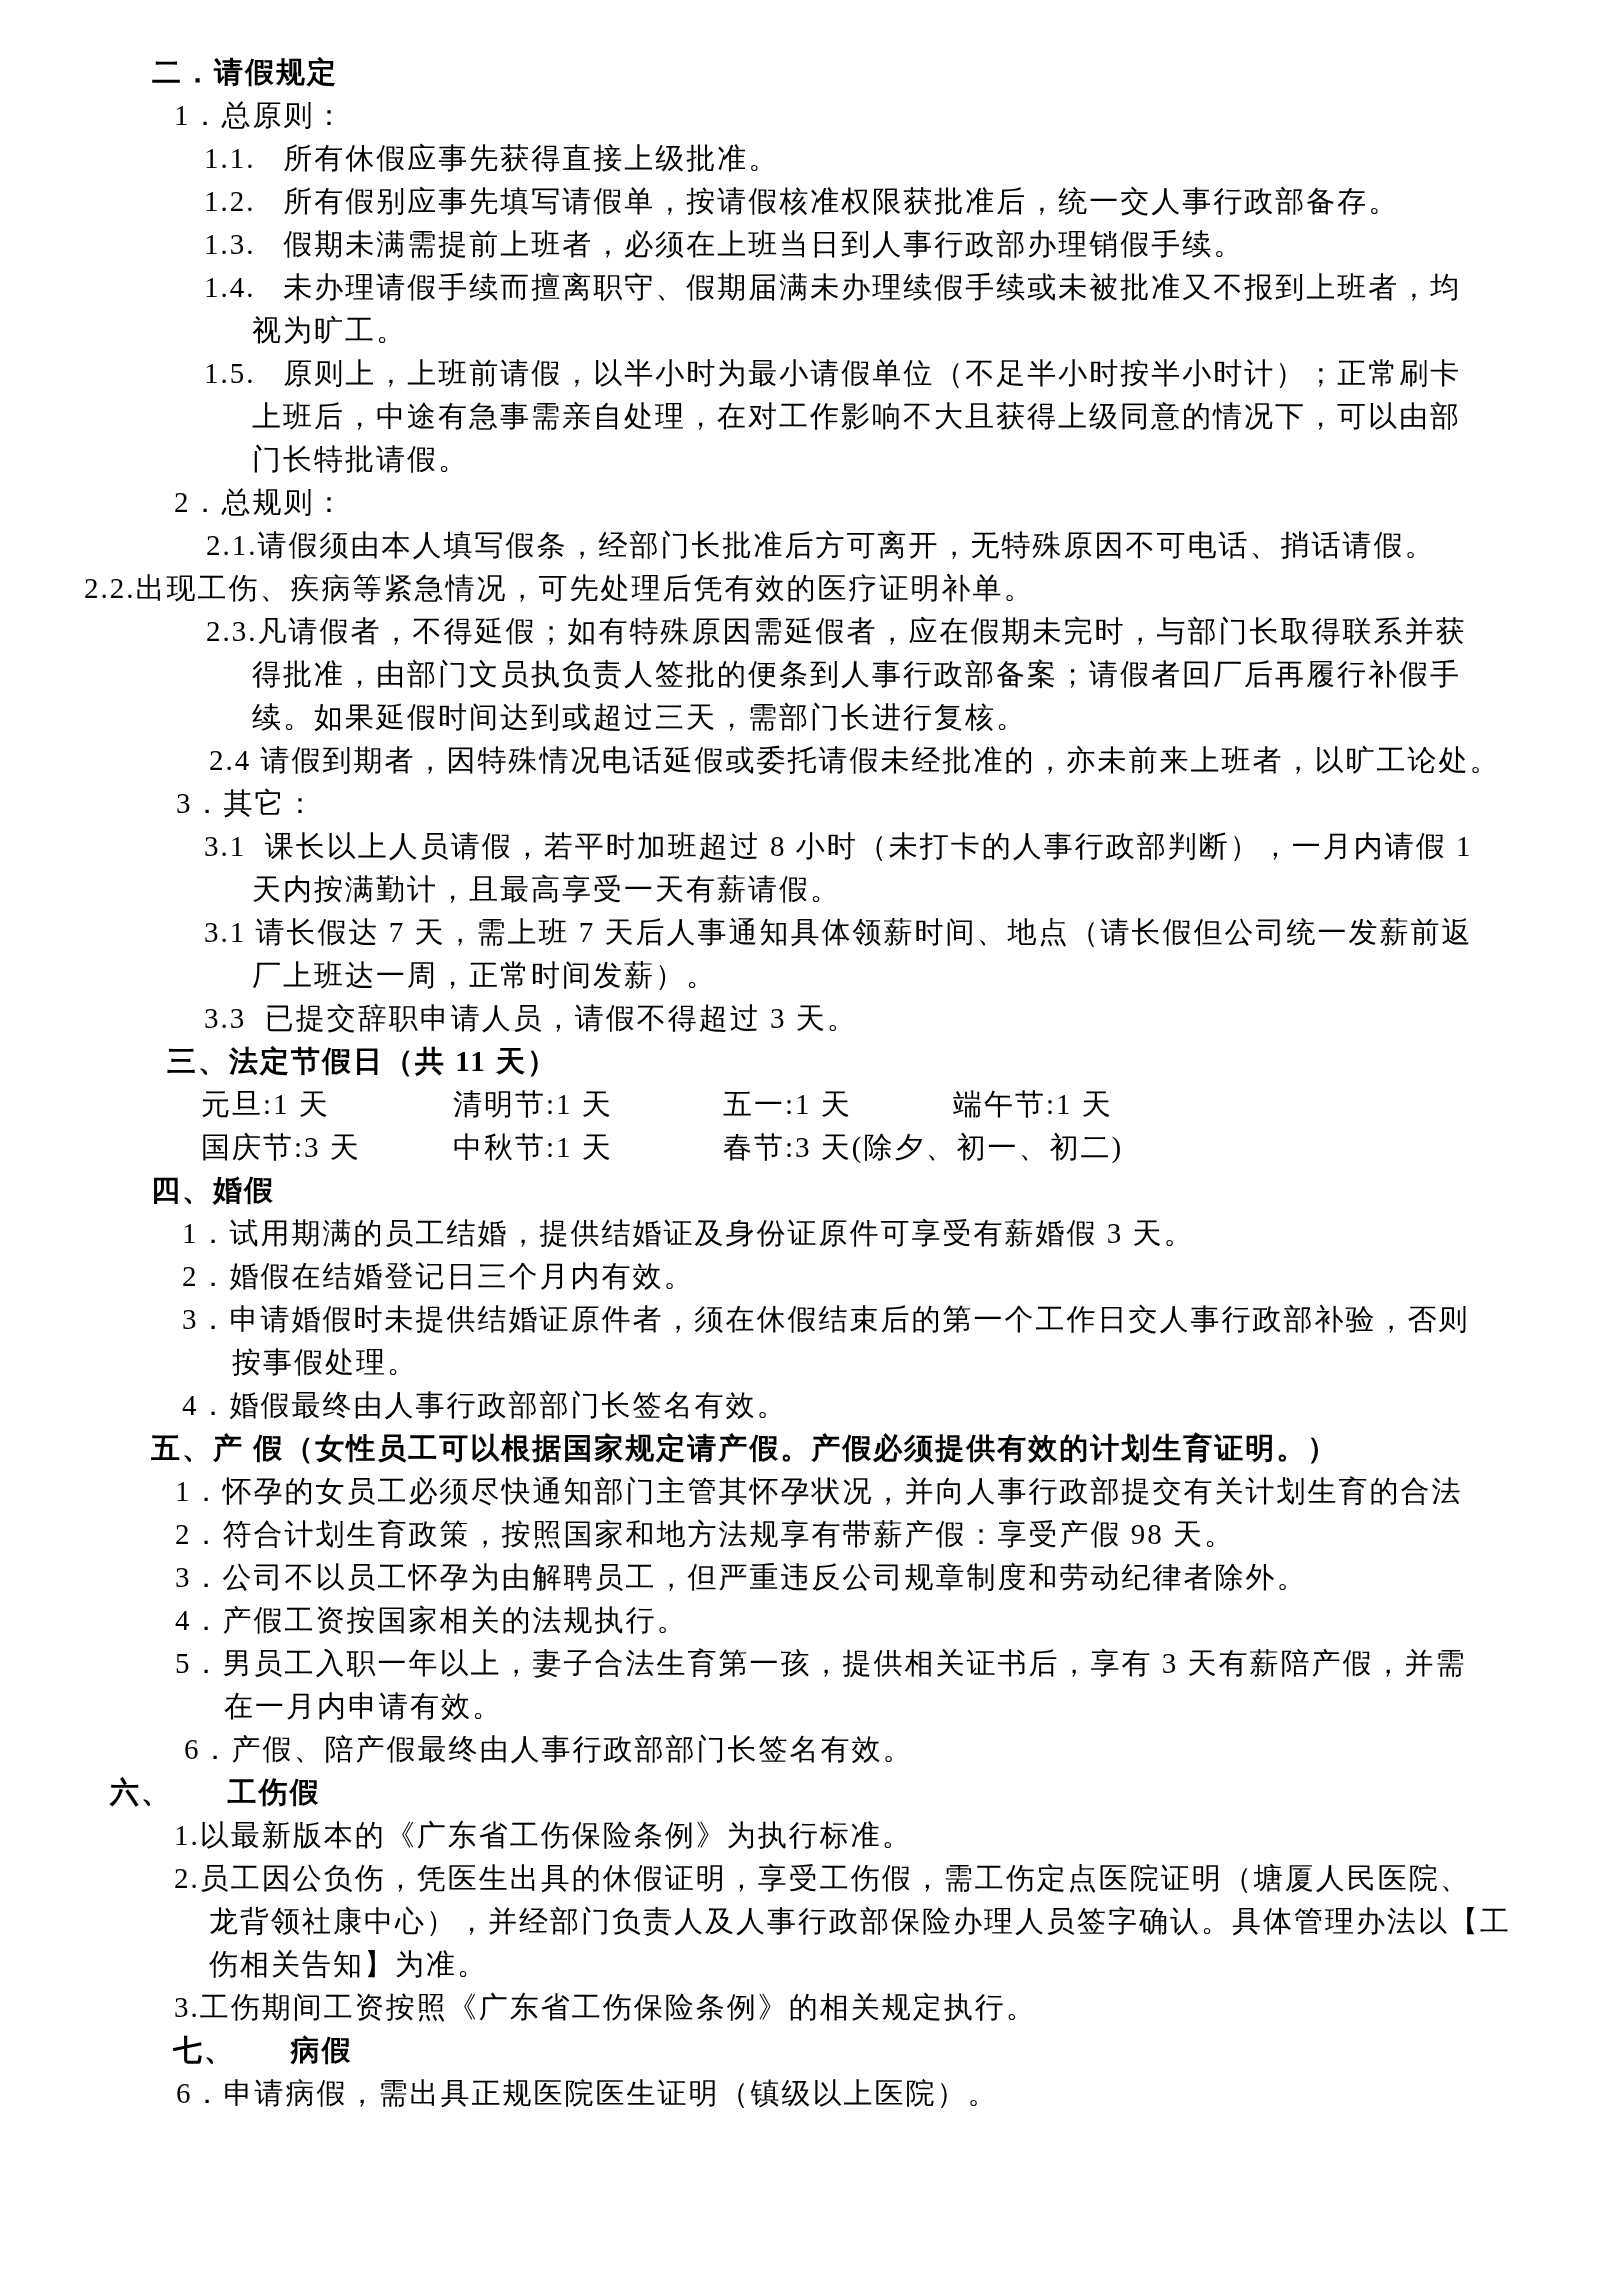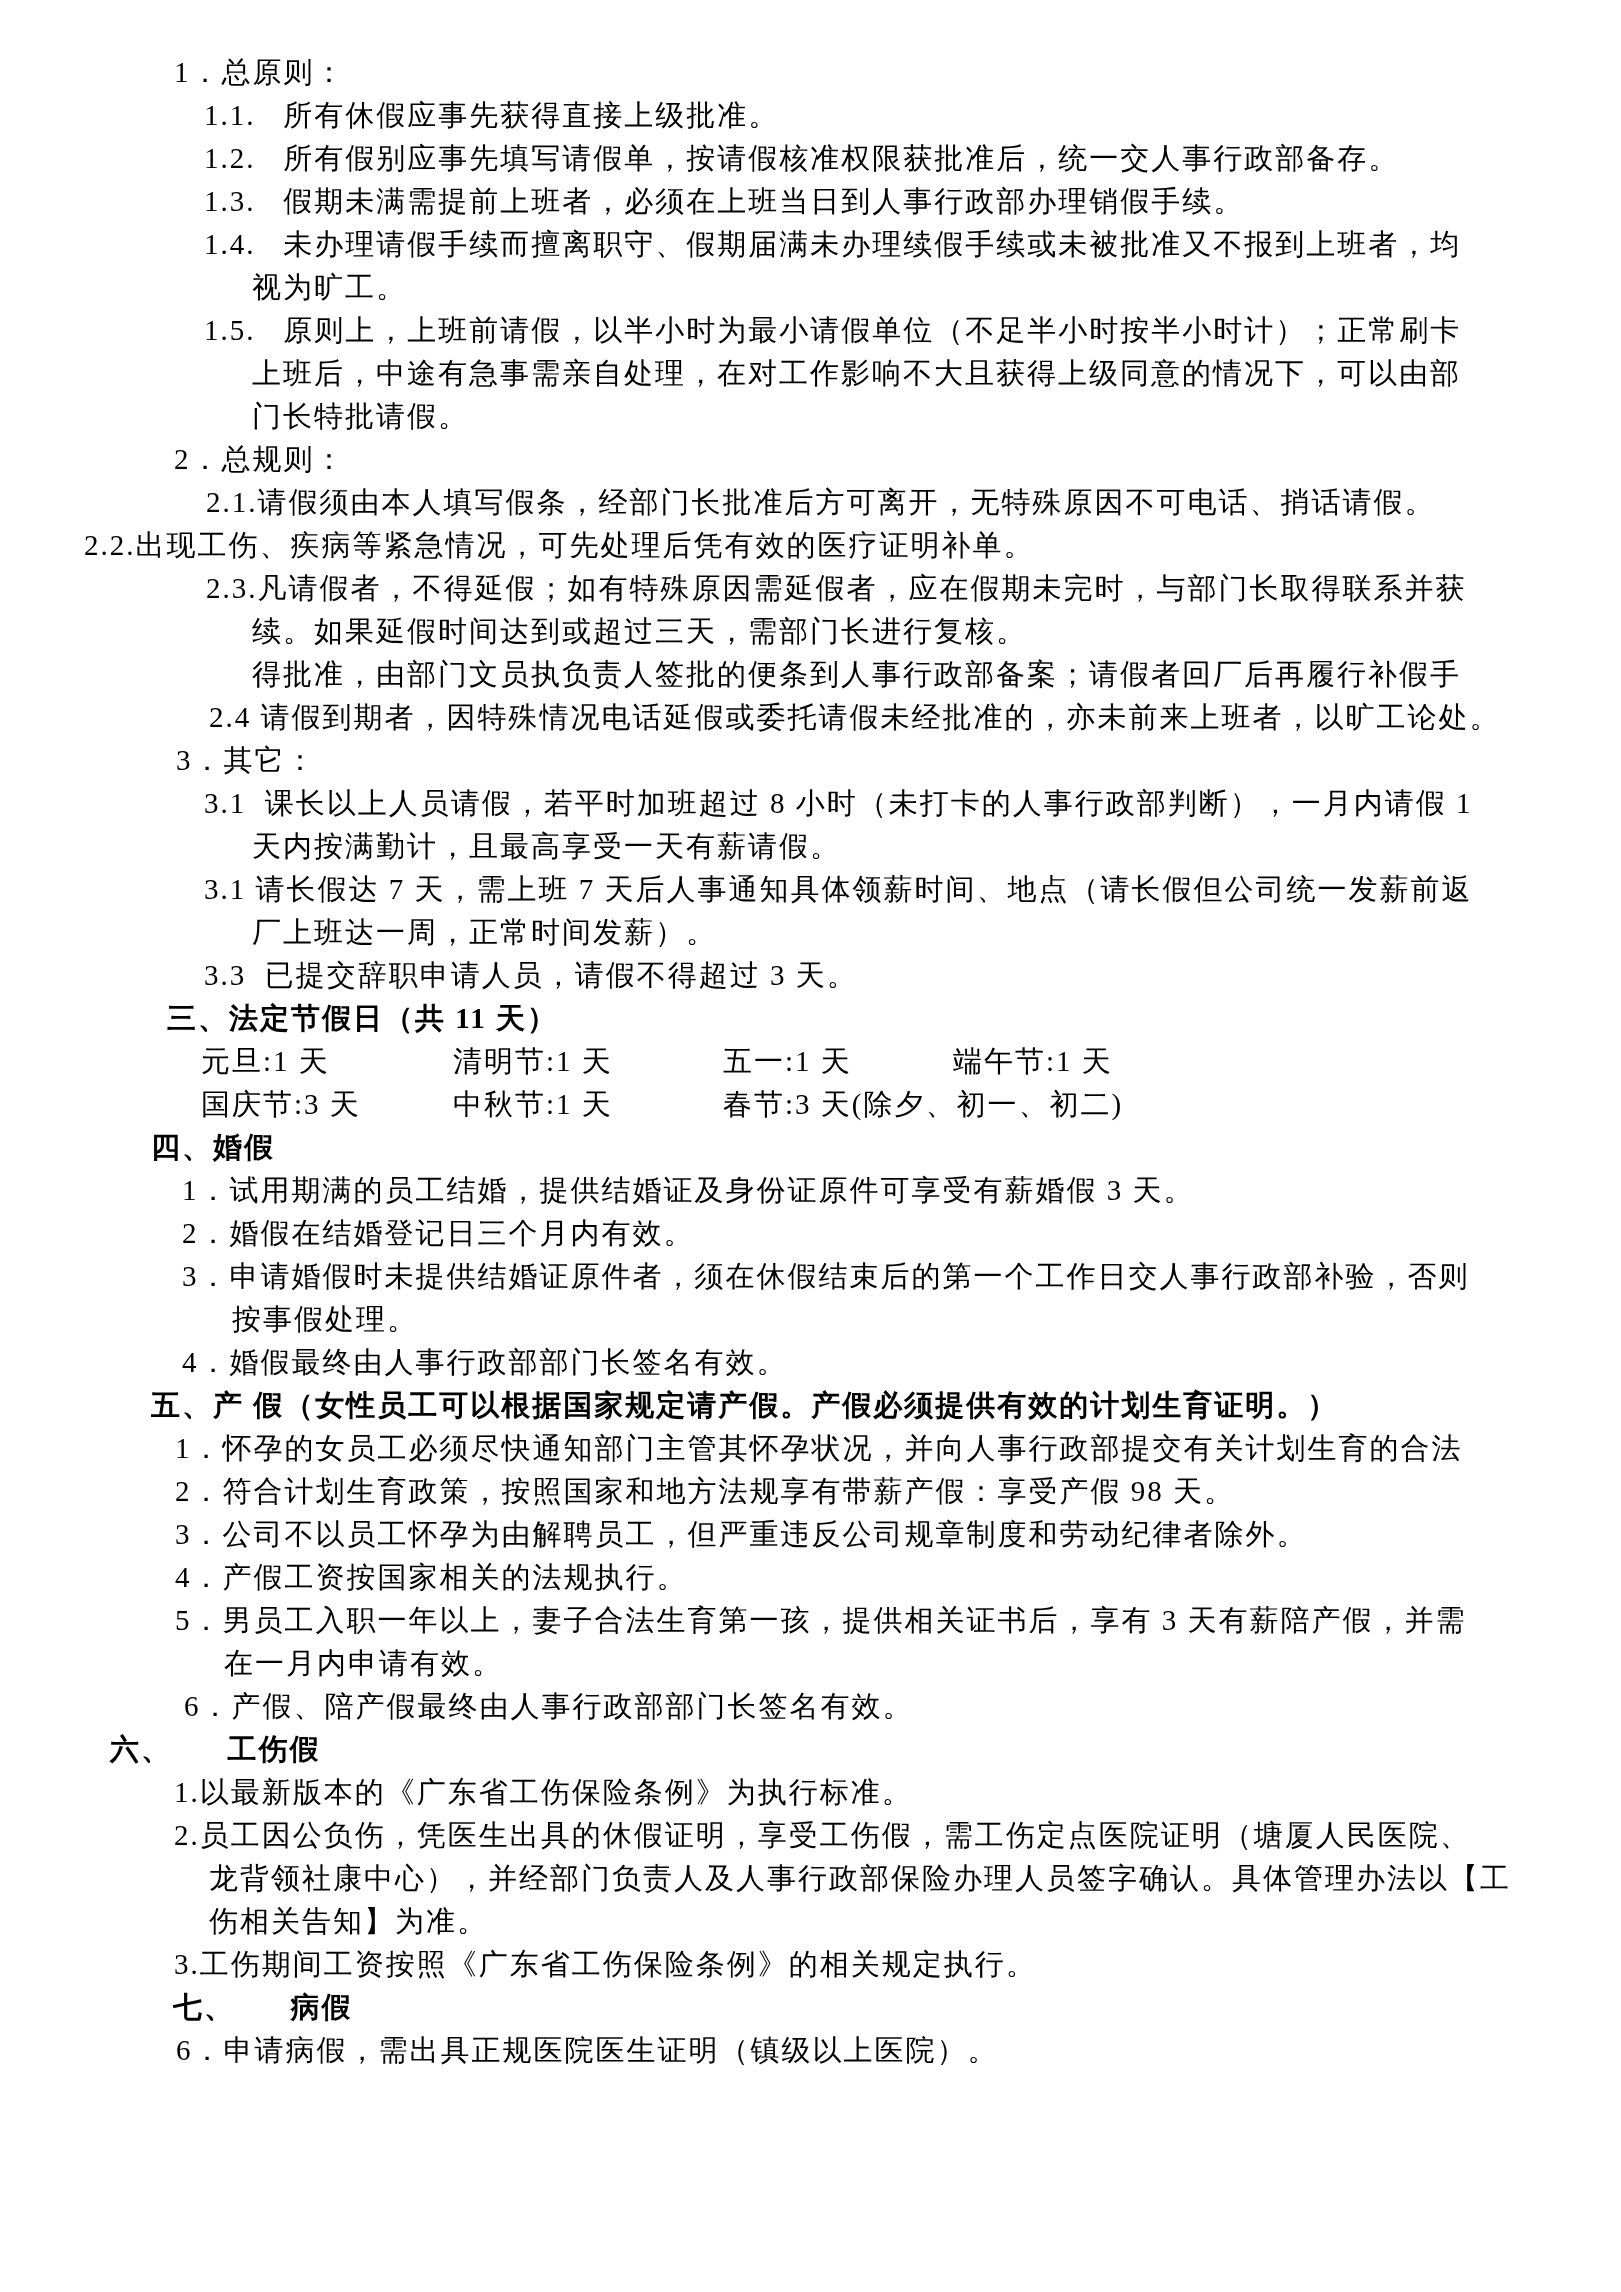--- a/index.html
+++ b/index.html
@@ -26,35 +26,36 @@
     font-size:23.5px;
     line-height:32px;
     letter-spacing:1px;
   }
 </style>
 </head>
 <body>
 
 <div class="page">
   <div class="doc-body" id="doc-lines">
+      <div class="line bold" style="margin-left: 152px;">二．请假规定</div>
       <div class="line" style="margin-left: 174px;">1．总原则：</div>
       <div class="line" style="margin-left: 204px;">1.1.   所有休假应事先获得直接上级批准。</div>
       <div class="line" style="margin-left: 204px;">1.2.   所有假别应事先填写请假单，按请假核准权限获批准后，统一交人事行政部备存。</div>
       <div class="line" style="margin-left: 204px;">1.3.   假期未满需提前上班者，必须在上班当日到人事行政部办理销假手续。</div>
       <div class="line" style="margin-left: 204px;">1.4.   未办理请假手续而擅离职守、假期届满未办理续假手续或未被批准又不报到上班者，均</div>
       <div class="line" style="margin-left: 252px;">视为旷工。</div>
       <div class="line" style="margin-left: 204px;">1.5.   原则上，上班前请假，以半小时为最小请假单位（不足半小时按半小时计）；正常刷卡</div>
       <div class="line" style="margin-left: 252px;">上班后，中途有急事需亲自处理，在对工作影响不大且获得上级同意的情况下，可以由部</div>
       <div class="line" style="margin-left: 252px;">门长特批请假。</div>
       <div class="line" style="margin-left: 174px;">2．总规则：</div>
       <div class="line" style="margin-left: 206px;">2.1.请假须由本人填写假条，经部门长批准后方可离开，无特殊原因不可电话、捎话请假。</div>
       <div class="line" style="margin-left: 84px;">2.2.出现工伤、疾病等紧急情况，可先处理后凭有效的医疗证明补单。</div>
       <div class="line" style="margin-left: 206px;">2.3.凡请假者，不得延假；如有特殊原因需延假者，应在假期未完时，与部门长取得联系并获</div>
+      <div class="line" style="margin-left: 252px;">得批准，由部门文员执负责人签批的便条到人事行政部备案；请假者回厂后再履行补假手</div>
       <div class="line" style="margin-left: 252px;">续。如果延假时间达到或超过三天，需部门长进行复核。</div>
-      <div class="line" style="margin-left: 252px;">得批准，由部门文员执负责人签批的便条到人事行政部备案；请假者回厂后再履行补假手</div>
       <div class="line" style="margin-left: 209px;">2.4 请假到期者，因特殊情况电话延假或委托请假未经批准的，亦未前来上班者，以旷工论处。</div>
       <div class="line" style="margin-left: 176px;">3．其它：</div>
       <div class="line" style="margin-left: 204px;">3.1  课长以上人员请假，若平时加班超过 8 小时（未打卡的人事行政部判断），一月内请假 1</div>
       <div class="line" style="margin-left: 252px;">天内按满勤计，且最高享受一天有薪请假。</div>
       <div class="line" style="margin-left: 204px;">3.1 请长假达 7 天，需上班 7 天后人事通知具体领薪时间、地点（请长假但公司统一发薪前返</div>
       <div class="line" style="margin-left: 252px;">厂上班达一周，正常时间发薪）。</div>
       <div class="line" style="margin-left: 204px;">3.3  已提交辞职申请人员，请假不得超过 3 天。</div>
       <div class="line bold" style="margin-left: 167px;">三、法定节假日（共 11 天）</div>
       <div class="line" style="margin-left: 201px;"><span class="cell" style="width: 252px;">元旦:1 天</span><span class="cell" style="width: 270px;">清明节:1 天</span><span class="cell" style="width: 230px;">五一:1 天</span><span class="cell">端午节:1 天</span></div>
       <div class="line" style="margin-left: 201px;"><span class="cell" style="width: 252px;">国庆节:3 天</span><span class="cell" style="width: 270px;">中秋节:1 天</span><span class="cell">春节:3 天(除夕、初一、初二)</span></div>

